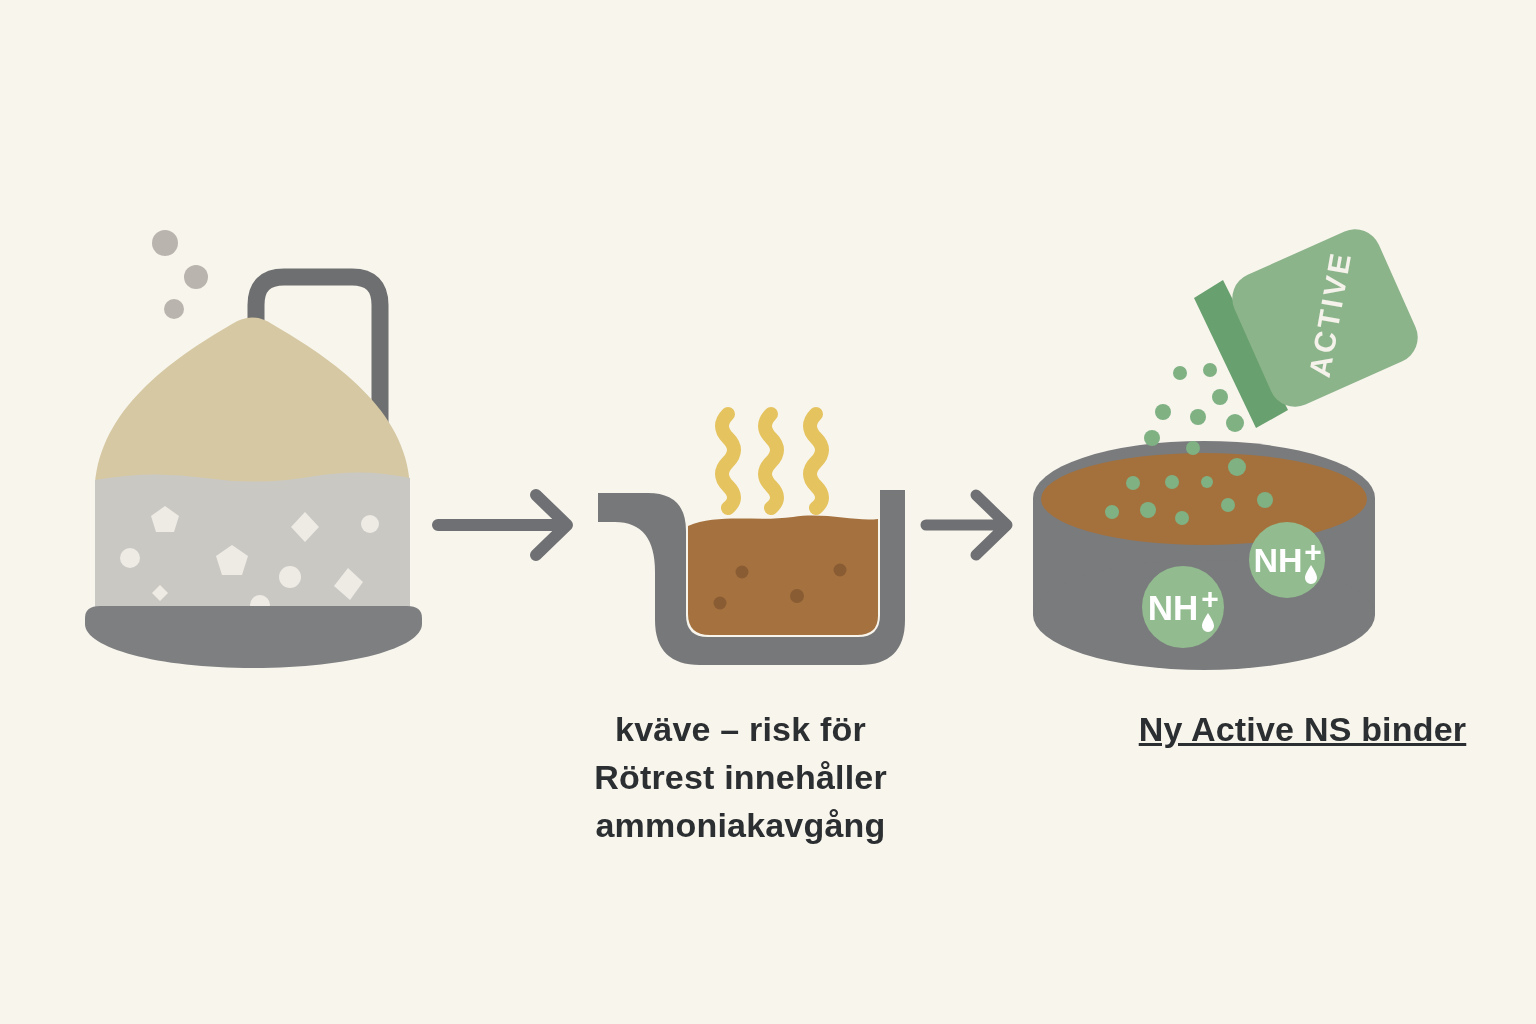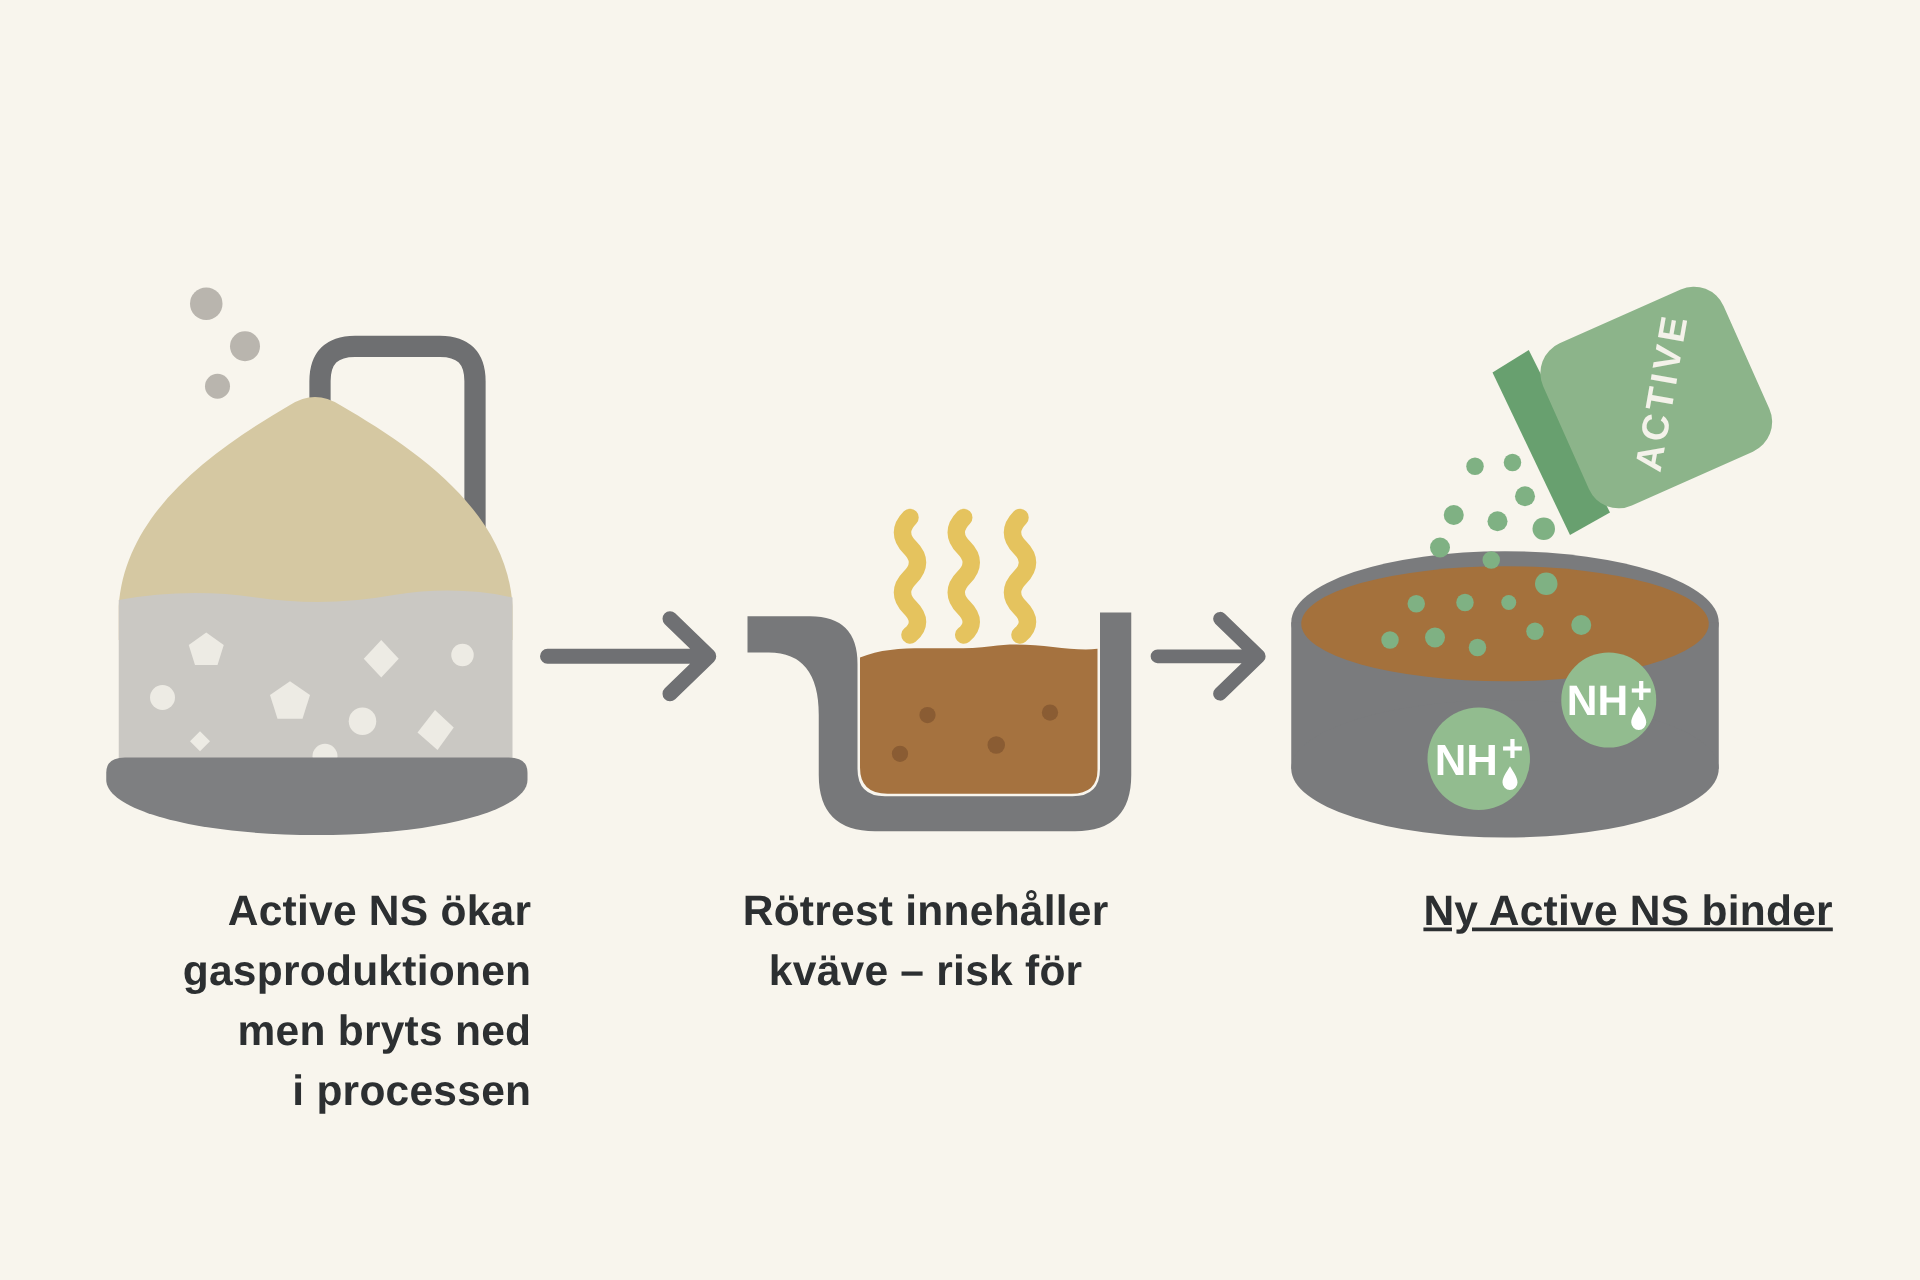--- a/index.html
+++ b/index.html
@@ -103,29 +103,24 @@
       <path d="M0,-9 C3,-4 6,0 6,4 A6,6 0 1,1 -6,4 C-6,0 -3,-4 0,-9 Z" transform="translate(291,364)" fill="#ffffff"></path>
     </g>
     <g>
       <circle cx="163" cy="397" r="41" fill="#92bc8f"></circle>
       <text x="153" y="410" text-anchor="middle" font-size="35" font-weight="bold" fill="#ffffff">NH</text>
       <text x="190" y="399" text-anchor="middle" font-size="30" font-weight="bold" fill="#ffffff">+</text>
       <path d="M0,-9 C3,-4 6,0 6,4 A6,6 0 1,1 -6,4 C-6,0 -3,-4 0,-9 Z" transform="translate(188,412)" fill="#ffffff"></path>
     </g>
   </svg>
 
-  <div class="caption caption-left">
-    <div>Active NS ökar</div>
-    <div>gasproduktionen</div>
-    <div>men bryts ned</div>
-    <div>i processen</div>
-  </div>
 
   <div class="caption caption-mid">
+    <div>kväve – risk för</div>
     <div>Rötrest innehåller</div>
-    <div>kväve – risk för</div>
+    <div>ammoniakavgång</div>
   </div>
 
   <div class="caption caption-right">
     <div>Ny Active NS binder</div>
   </div>
 
 </div>
 
 </body></html>

